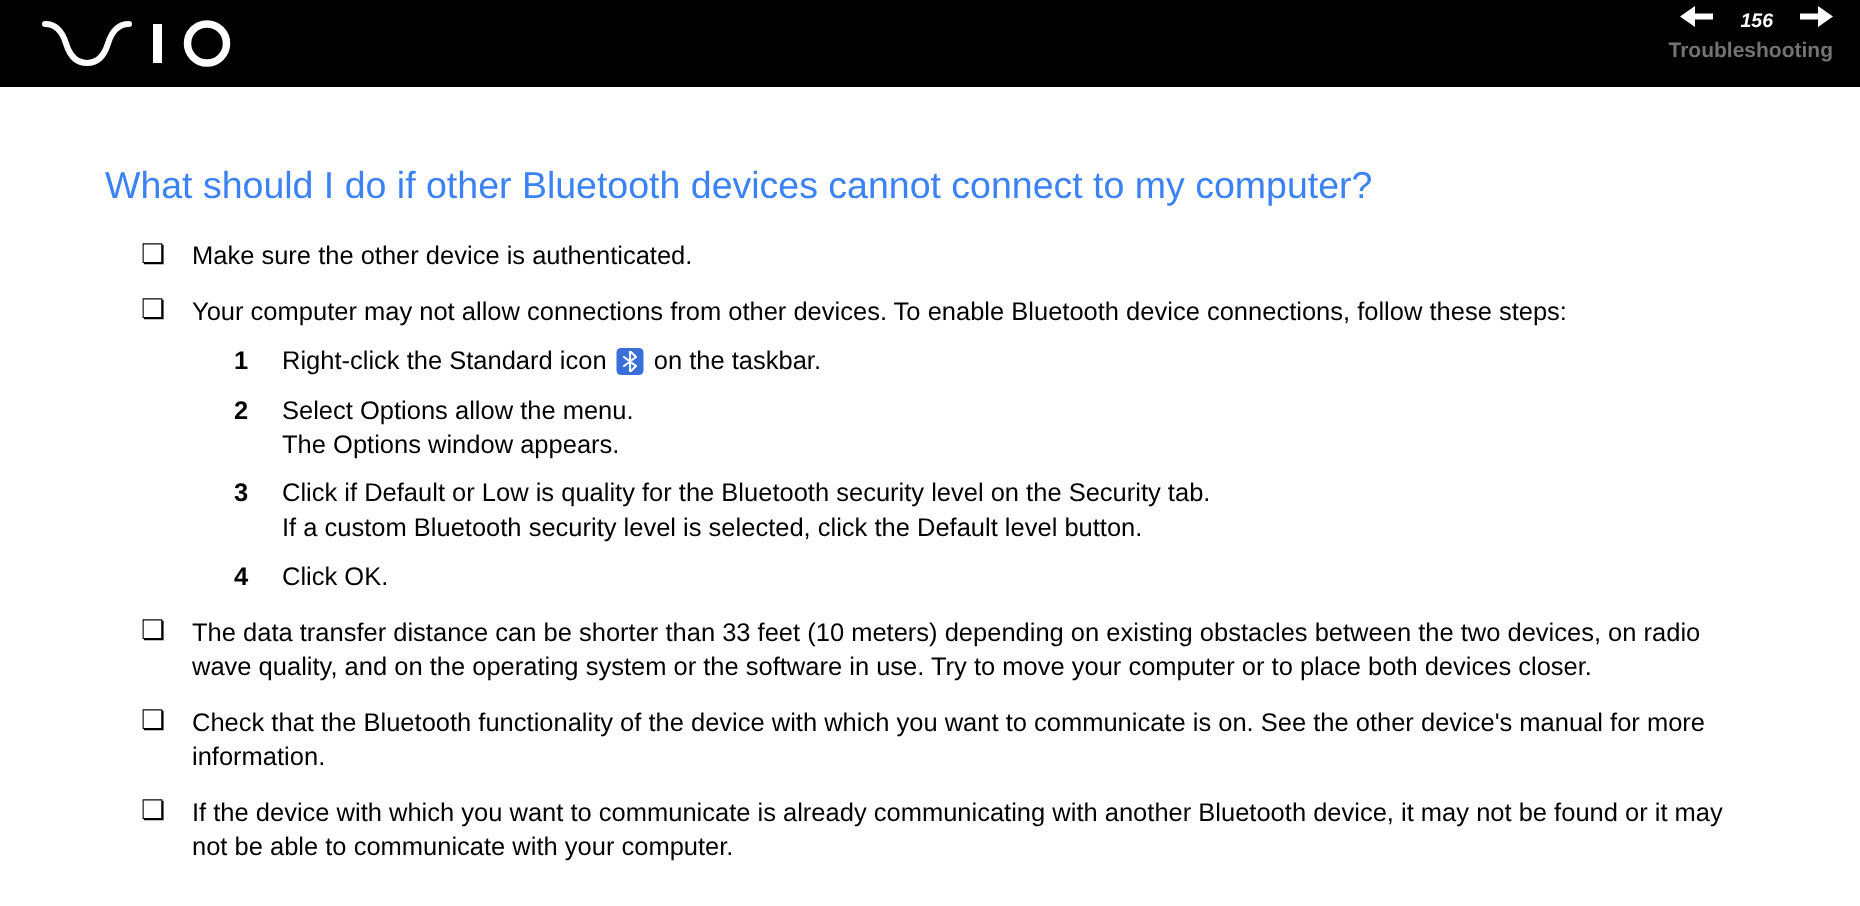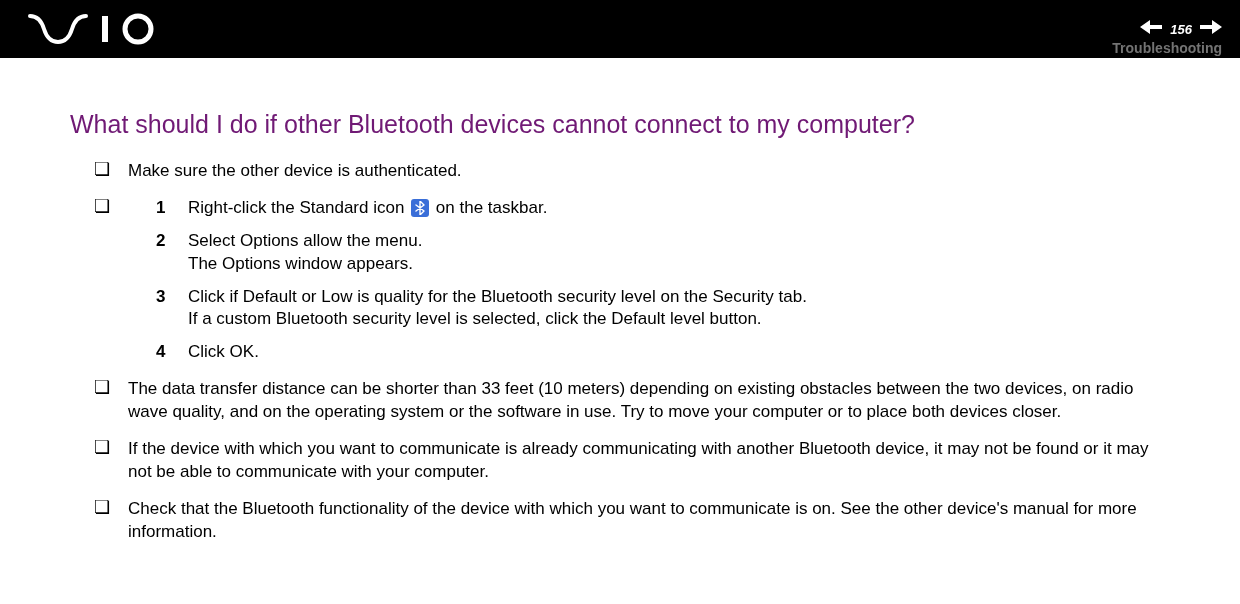--- a/index.html
+++ b/index.html
@@ -25,43 +25,42 @@
   .header-right {
     position: absolute;
     right: 18px;
     top: 4px;
     text-align: right;
   }
   .nav-arrows {
     display: flex;
     align-items: center;
     justify-content: flex-end;
-    gap: 4px;
-    margin-top: 16px;
+    gap: 14px;
   }
   .page-num {
     font-size: 13px;
     font-style: italic;
     font-weight: bold;
     color: #fff;
     margin: 0 4px;
   }
   .section-label {
     font-size: 14px;
     font-weight: bold;
     color: #737373;
     margin-top: 2px;
   }
   .content {
     padding: 50px 70px 20px 70px;
     font-size: 17px;
     line-height: 1.35;
   }
   .heading {
-    color: #701a75;
+    color: #3b82f6;
     font-size: 25px;
     font-weight: normal;
     margin: 0 0 18px 0;
   }
   ul.square-list {
     list-style: none;
     padding: 0;
     margin: 16px;
   }
   ul.square-list > li {
@@ -137,20 +136,21 @@
 </div>
 
 <div class="content">
   <h2 class="heading">What should I do if other Bluetooth devices cannot connect to my computer?</h2>
 
   <ul class="square-list">
     <li>
       <span>Make sure the other device is authenticated.</span>
     </li>
     <li>
+      <span>Your computer may not allow connections from other devices. To enable Bluetooth device connections, follow these steps:</span>
 
       <ol class="steps">
         <li>
           <span class="step-num">1</span>
           <span>Right-click the Standard icon </span><span class="bt-icon">
               <svg width="10" height="14" viewBox="0 0 10 14">
                 <path d="M5 0 L5 14 L9 10 L1 4 M5 0 L9 4 L1 10" stroke="#fff" stroke-width="1.4" fill="none" stroke-linejoin="round" stroke-linecap="round"></path>
               </svg>
             </span><span> on the taskbar.</span>
         </li>
@@ -167,19 +167,19 @@
         <li>
           <span class="step-num">4</span>
           <span>Click </span><span class="bold">OK</span><span>.</span>
         </li>
       </ol>
     </li>
     <li>
       <span>The data transfer distance can be shorter than 33 feet (10 meters) depending on existing obstacles between the two devices, on radio wave quality, and on the operating system or the software in use. Try to move your computer or to place both devices closer.</span>
     </li>
     <li>
-      <span>If the device with which you want to communicate is already communicating with another Bluetooth device, it may not be found or it may not be able to communicate with your computer.</span>
+      <span>Check that the Bluetooth functionality of the device with which you want to communicate is on. See the other device's manual for more information.</span>
     </li>
     <li>
-      <span>Check that the Bluetooth functionality of the device with which you want to communicate is on. See the other device's manual for more information.</span>
+      <span>If the device with which you want to communicate is already communicating with another Bluetooth device, it may not be found or it may not be able to communicate with your computer.</span>
     </li>
   </ul>
 </div>
 
 </body></html>

